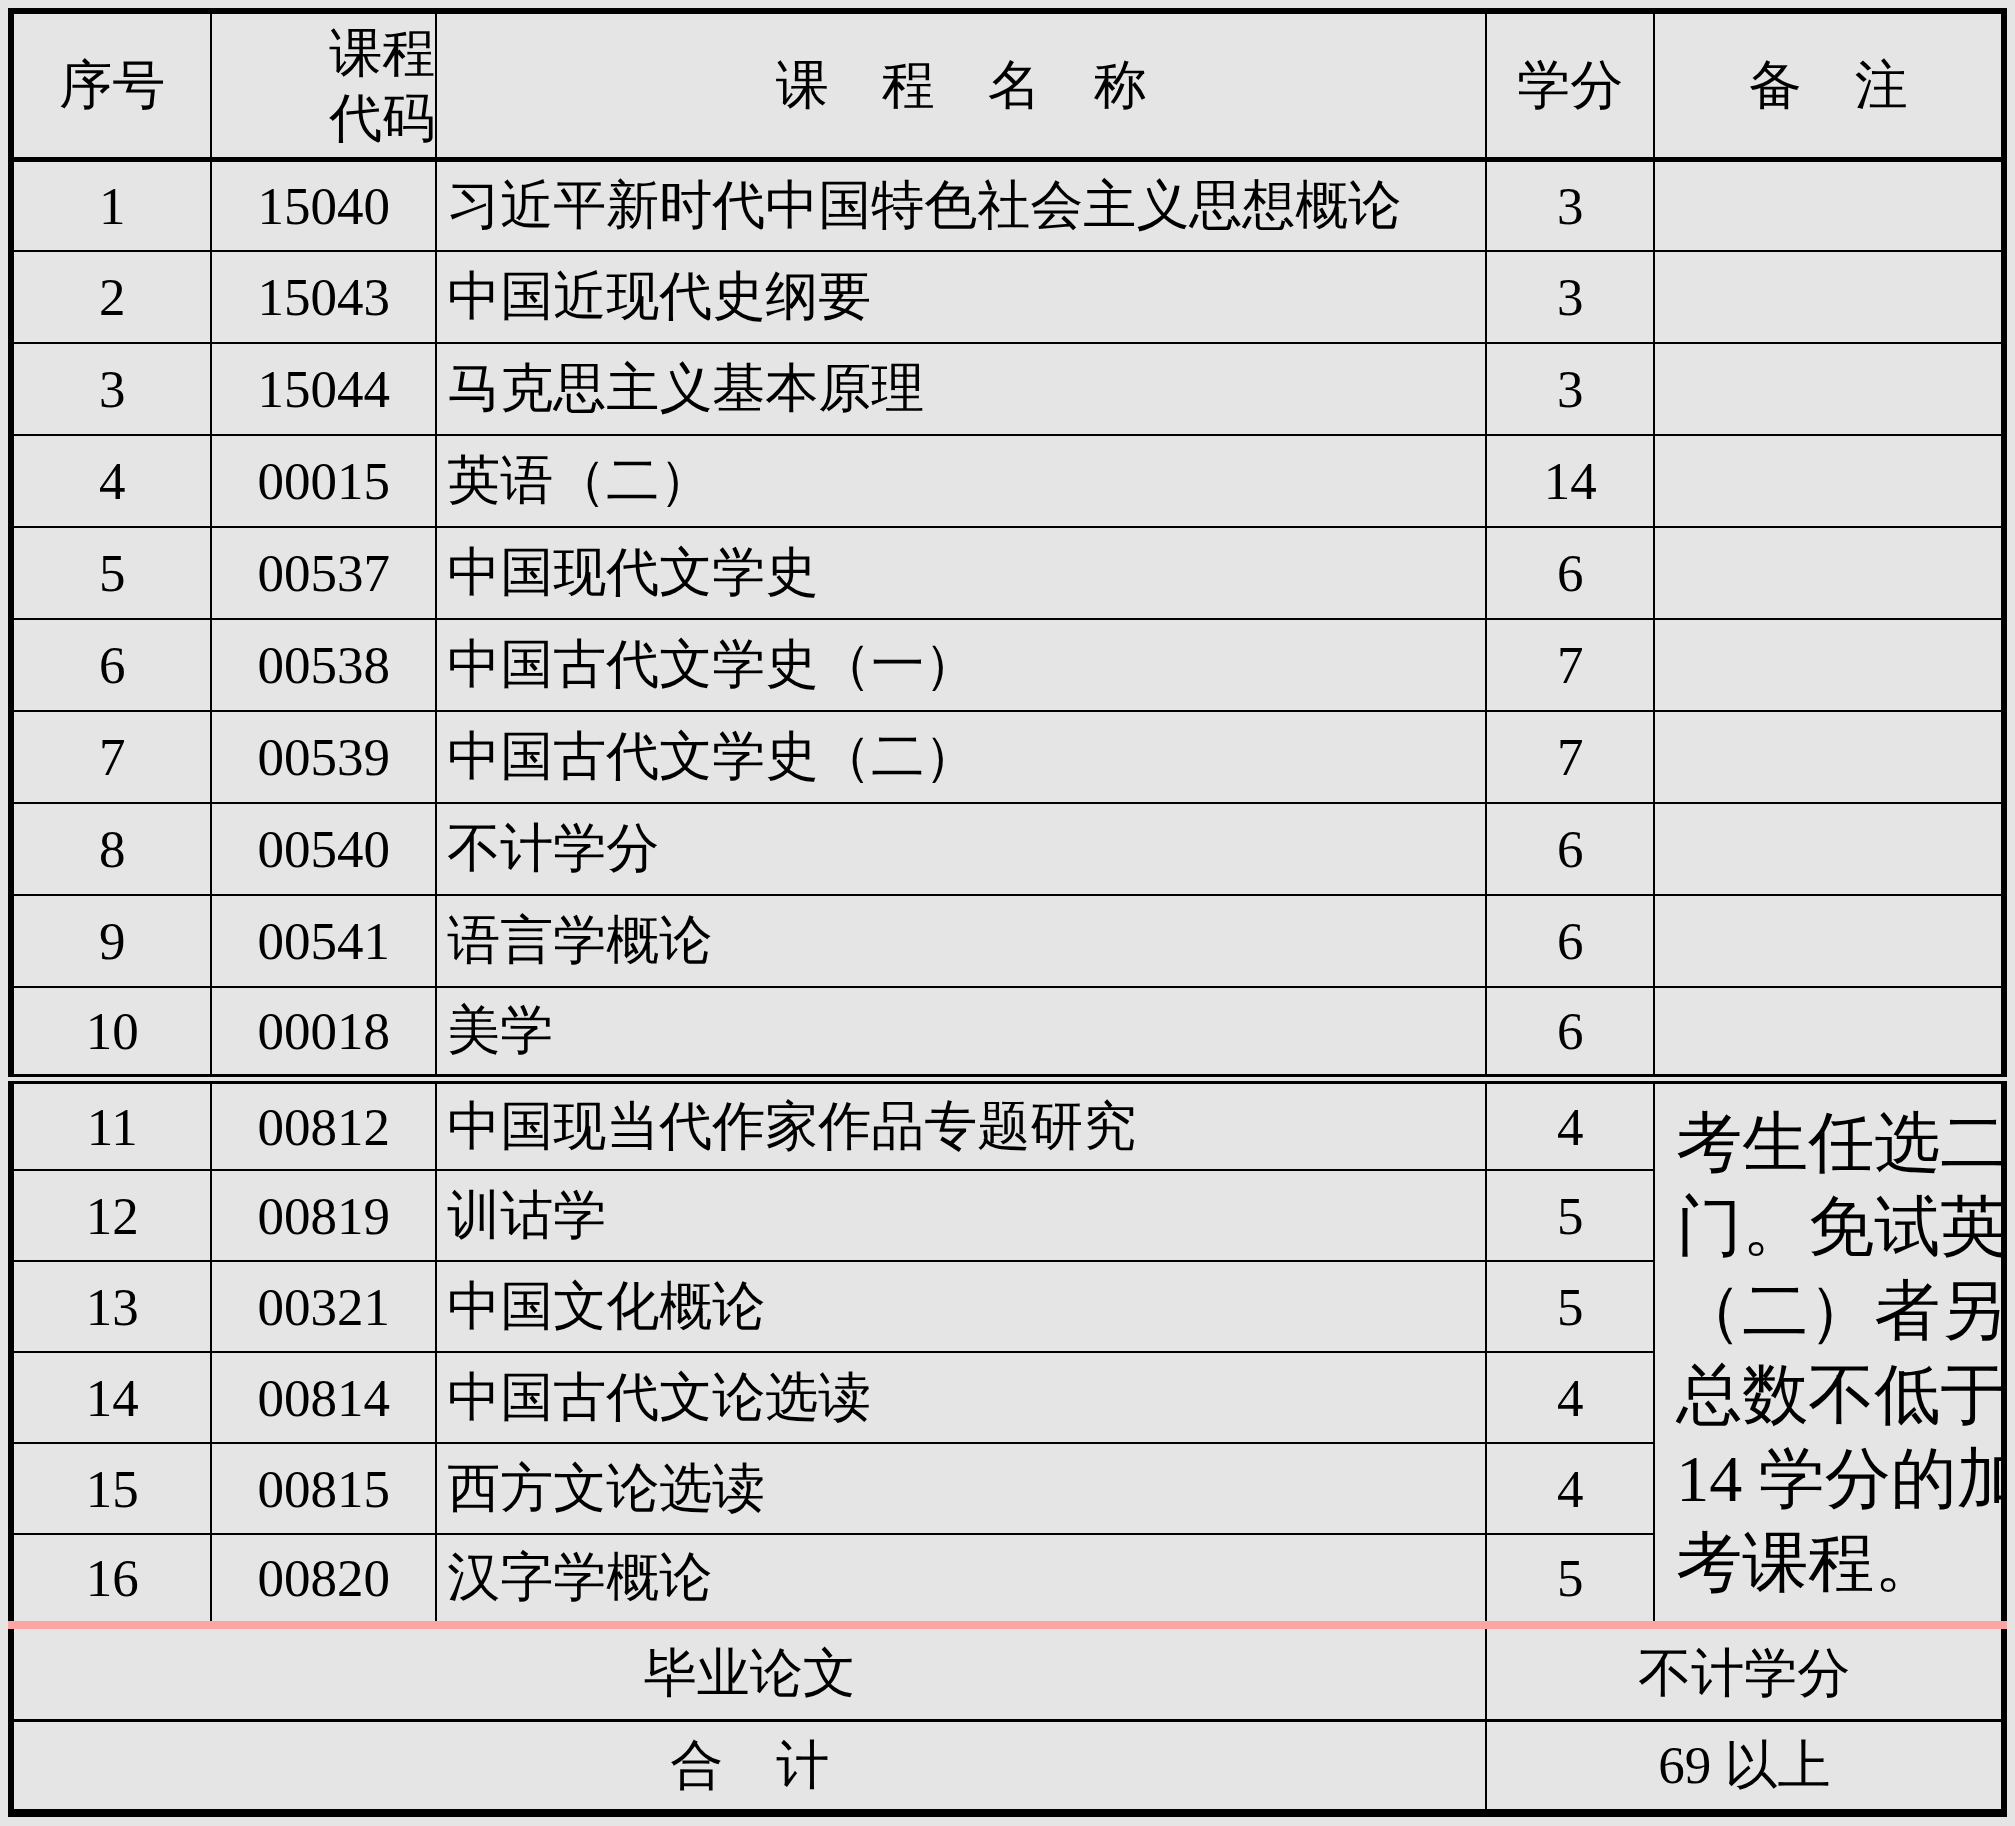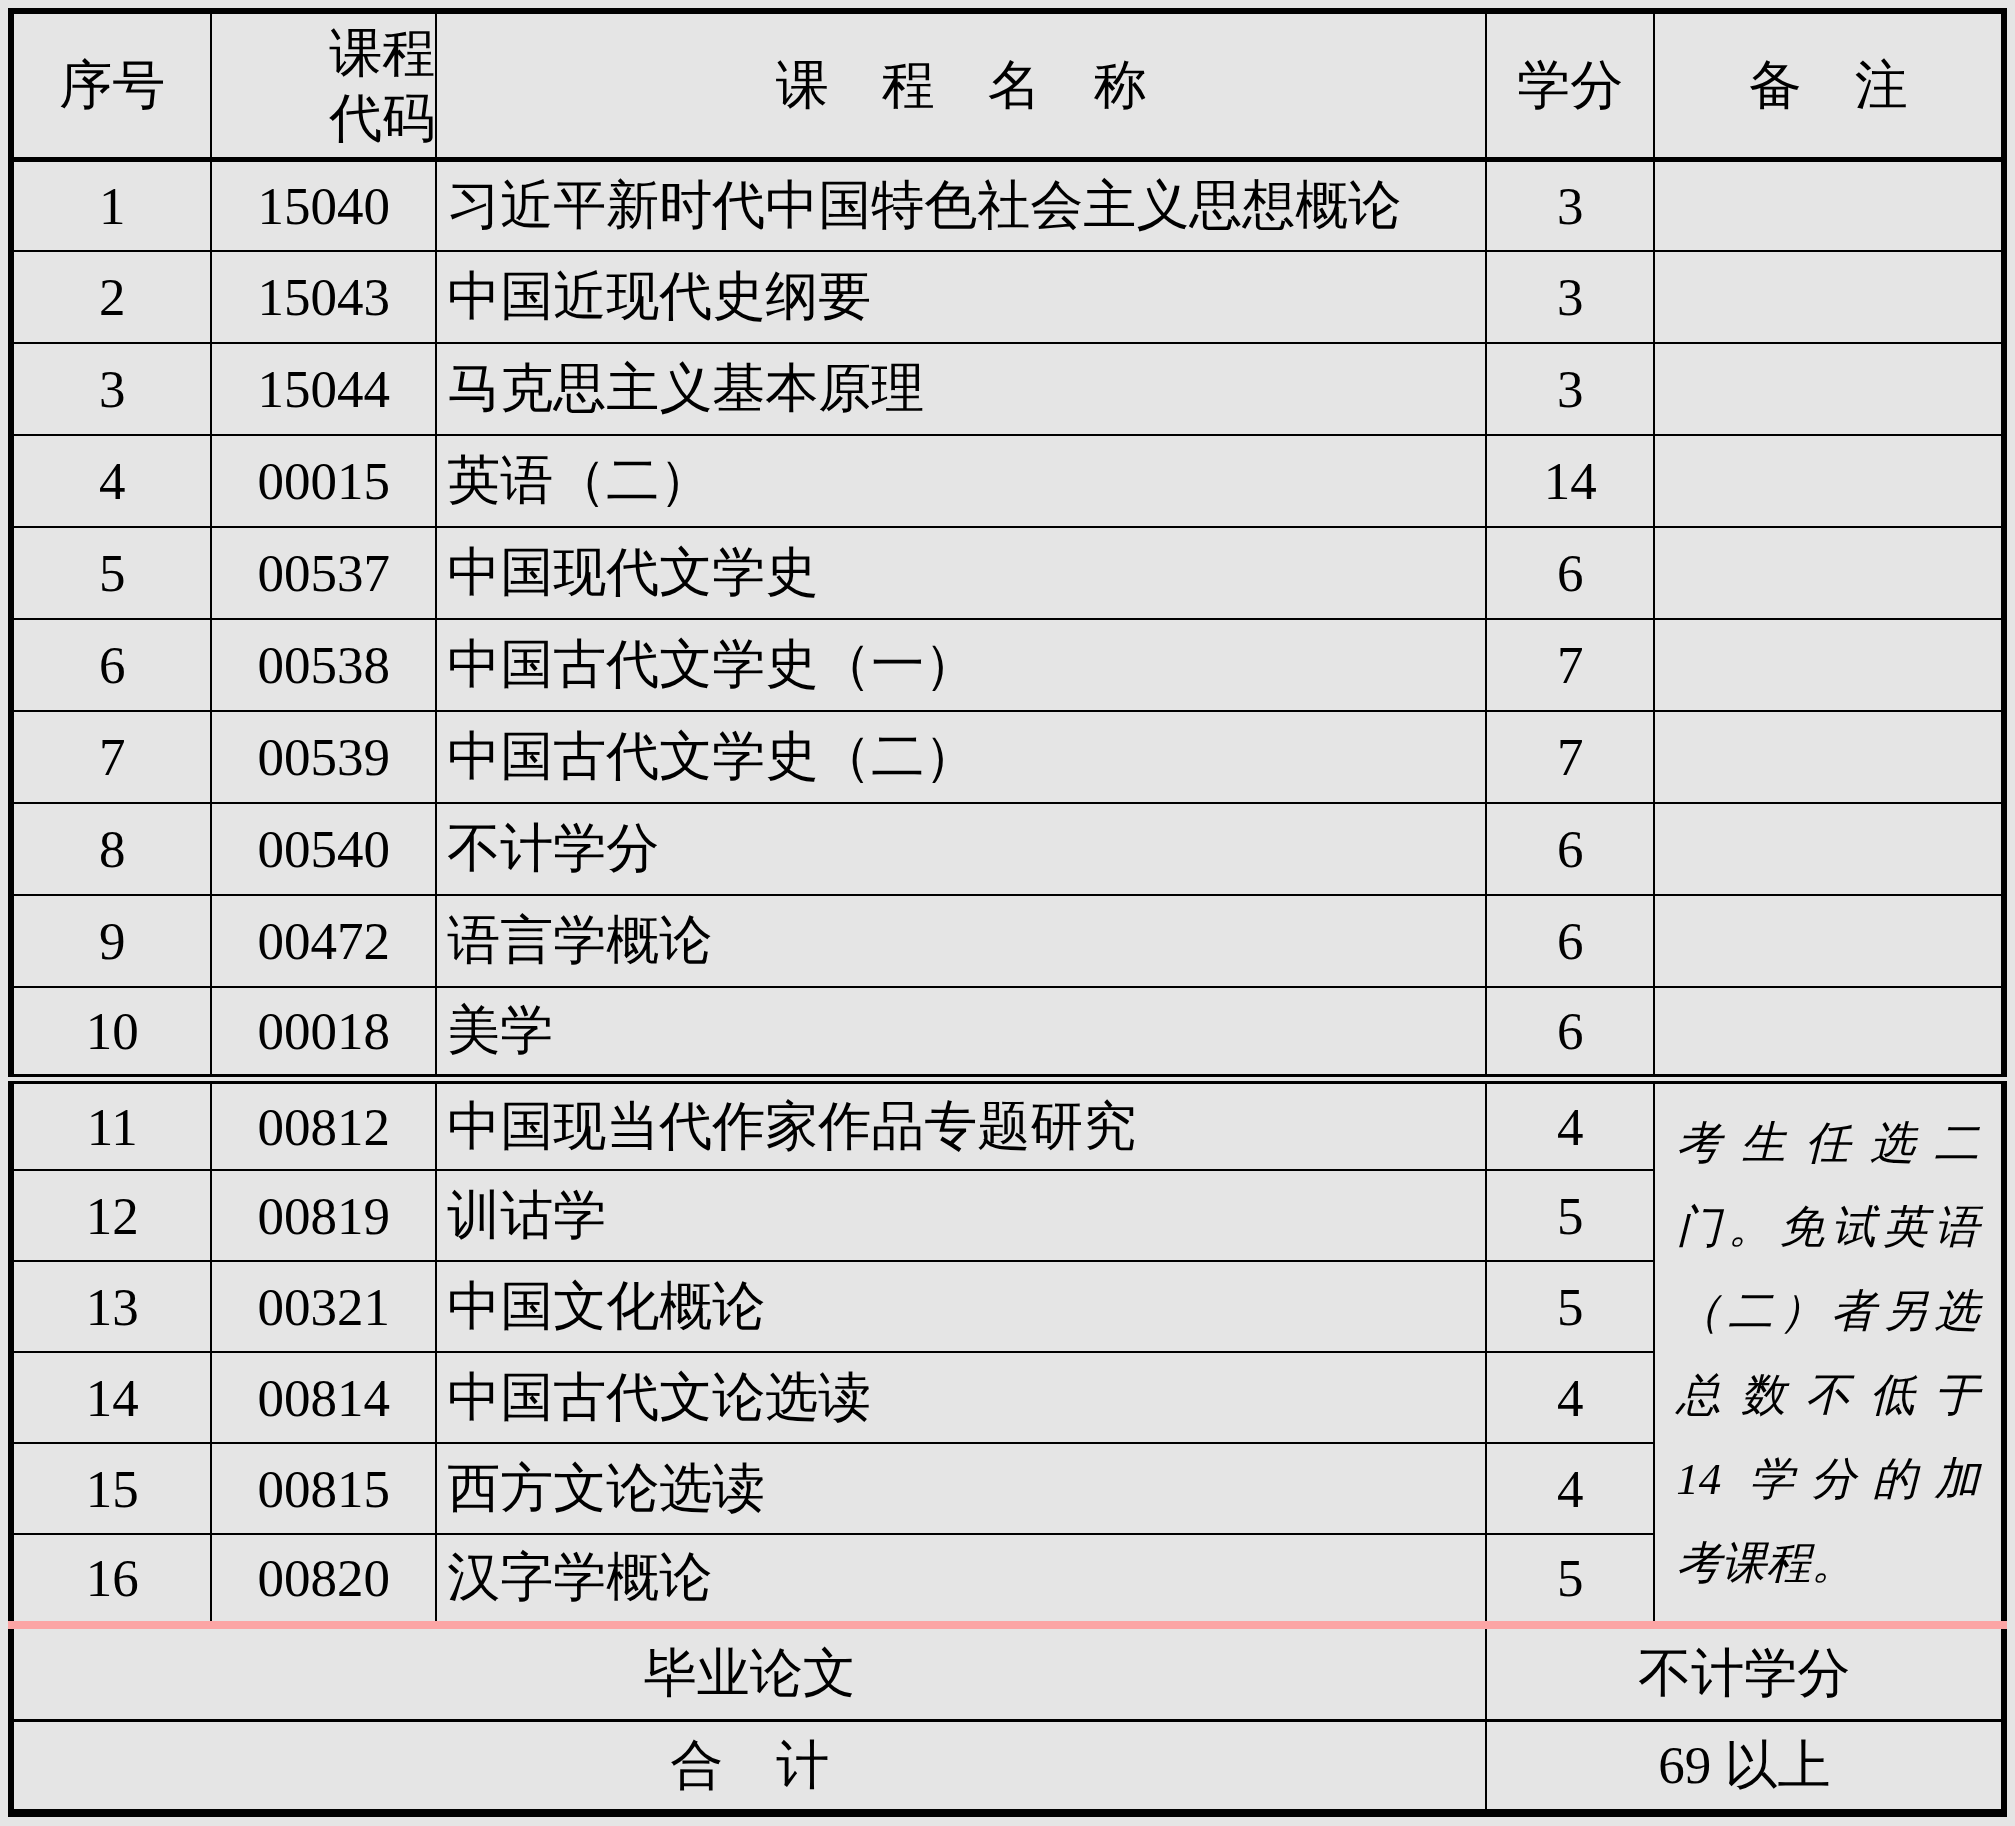--- a/index.html
+++ b/index.html
@@ -55,26 +55,25 @@
   }
 
   tr.thesis-row td { border-top: 8px solid #fca5a5; font-family: Liberation Serif, serif; }
   tr.total-row  td { border-top: 3.9px solid #000; }
 
   td.c-note {
     vertical-align: middle;
     padding: 5.5px 22px 5.5px 21px;
   }
   .note-line {
-    font-size: 45px;
+    font-size: 66px;
     line-height: 84px;
     text-align: justify;
     text-align-last: justify;
     white-space: nowrap;
-    font-style: italic;
   }
   .note-line:last-child {
     text-align-last: left;
   }
 </style>
 </head>
 <body>
 
 <div class="page">
   <table class="course-table">
@@ -147,21 +146,21 @@
         </tr>
         <tr>
           <td class="c-num">8</td>
           <td class="c-num">00540</td>
           <td class="c-name">不计学分</td>
           <td class="c-num">6</td>
           <td class="c-remark"></td>
         </tr>
         <tr>
           <td class="c-num">9</td>
-          <td class="c-num">00472</td>
+          <td class="c-num">00541</td>
           <td class="c-name">语言学概论</td>
           <td class="c-num">6</td>
           <td class="c-remark"></td>
         </tr>
         <tr>
           <td class="c-num">10</td>
           <td class="c-num">00018</td>
           <td class="c-name">美学</td>
           <td class="c-num">6</td>
           <td class="c-remark"></td>

